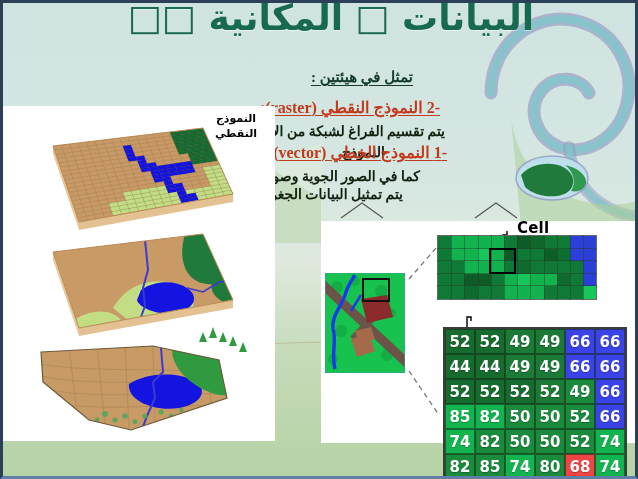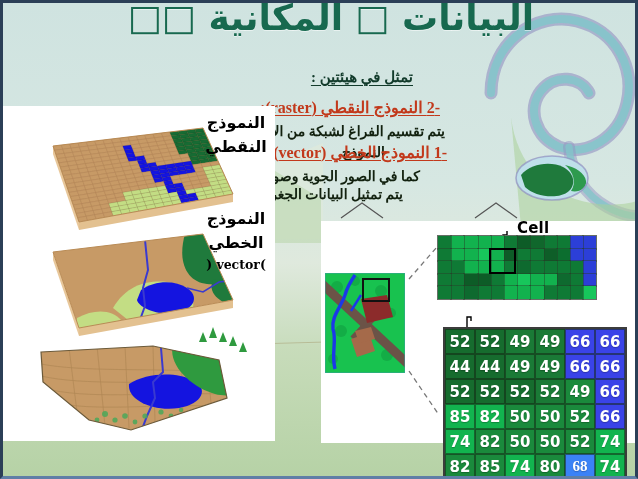--- a/index.html
+++ b/index.html
@@ -82,21 +82,21 @@
   
   .left-panel{
     position:absolute;left:0;top:103px;width:272px;height:335px;
     background:#ffffff;
   }
   .illus{position:absolute;}
   .illus svg{display:block;}
 
   
   .lbl{position:absolute;text-align:center;direction:rtl;color:#000;}
-  .lbl .ar{font-size:16px;font-weight:bold;line-height:24px;}
+  .lbl .ar{font-size:11px;font-weight:bold;line-height:15px;}
   .lbl .en{font-size:12.5px;font-weight:bold;font-family:"DejaVu Serif","Liberation Serif",serif;line-height:20px;direction:ltr;}
   #label-raster{right:356px;top:108px;width:86px;}
   #label-vector{right:356px;top:204px;width:86px;}
 
   
   .right-panel{
     position:absolute;left:318px;top:218px;width:316px;height:222px;
     background:#ffffff;
   }
 
@@ -602,24 +602,20 @@
             <path d="M216,22 l4,-10 l4,10 z"></path>
           <path d="M226,28 l4,-10 l4,10 z"></path>
         </g>
       </svg>
     </div>
   </div>
 
   <div class="lbl" id="label-raster">
     <div class="ar">النموذج النقطي</div>
   </div>
-  <div class="lbl" id="label-vector">
-    <div class="ar">النموذج الخطي</div>
-    <div class="en">) vector(</div>
-  </div>
 
   <svg class="caret" style="left:336px;top:198px;" viewBox="0 0 46 18">
     <path d="M2 17 L23 2 L44 17" fill="none" stroke="#555" stroke-width="1.2"></path>
   </svg>
   <svg class="caret" style="left:470px;top:198px;" viewBox="0 0 46 18">
     <path d="M2 17 L23 2 L44 17" fill="none" stroke="#555" stroke-width="1.2"></path>
   </svg>
 
   <div class="right-panel">
 
@@ -748,21 +744,21 @@
         <span style="background: rgb(26, 138, 60);">50</span>
         <span style="background: rgb(18, 180, 79);">82</span>
         <span style="background: rgb(18, 180, 79);">85</span>
         <span style="background: rgb(18, 180, 79);">74</span>
         <span style="background: rgb(26, 138, 60);">52</span>
         <span style="background: rgb(26, 138, 60);">50</span>
         <span style="background: rgb(26, 138, 60);">50</span>
         <span style="background: rgb(26, 138, 60);">82</span>
         <span style="background: rgb(18, 180, 79);">74</span>
         <span style="background: rgb(18, 180, 79);">74</span>
-        <span style="background: #3b82f6; font-family: Liberation Serif, serif;">68</span>
+        <span style="background: #ef4444;">68</span>
         <span style="background: rgb(26, 138, 60);">80</span>
         <span style="background: rgb(18, 180, 79);">74</span>
         <span style="background: rgb(26, 138, 60);">85</span>
         <span style="background: rgb(26, 138, 60);">82</span>
       </div>
   </div>
 
 </div>
 
 </body></html>

